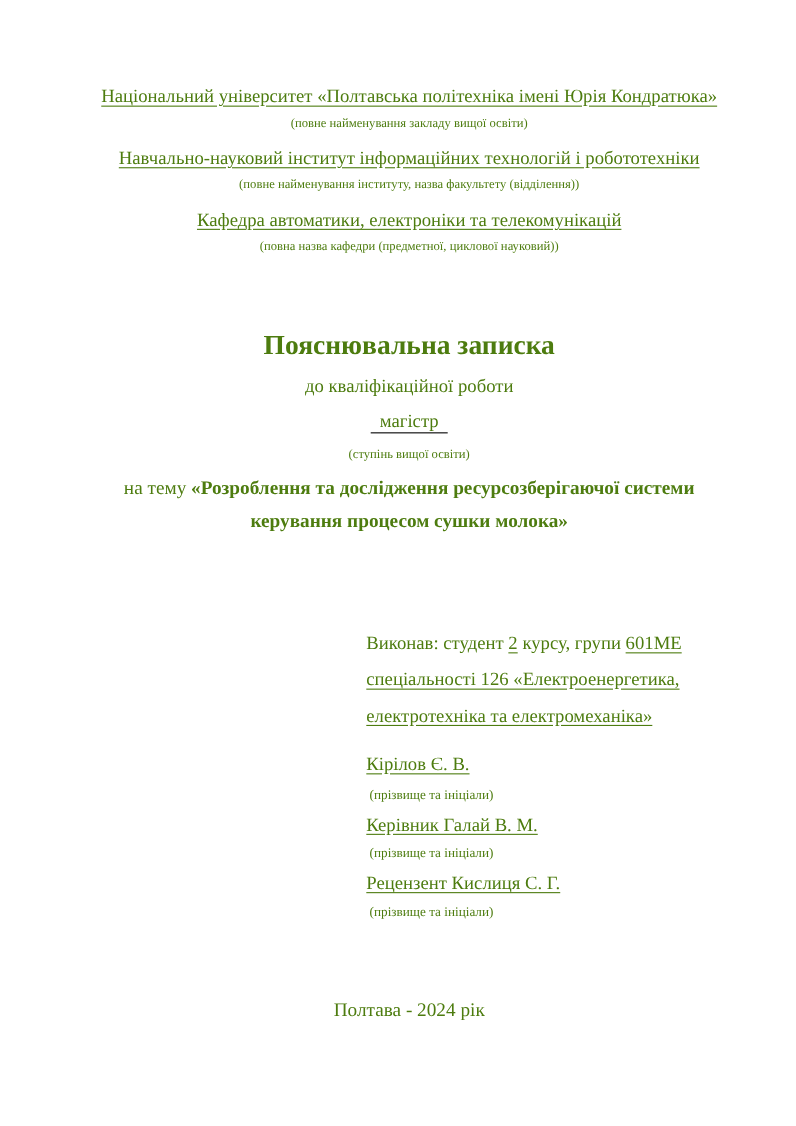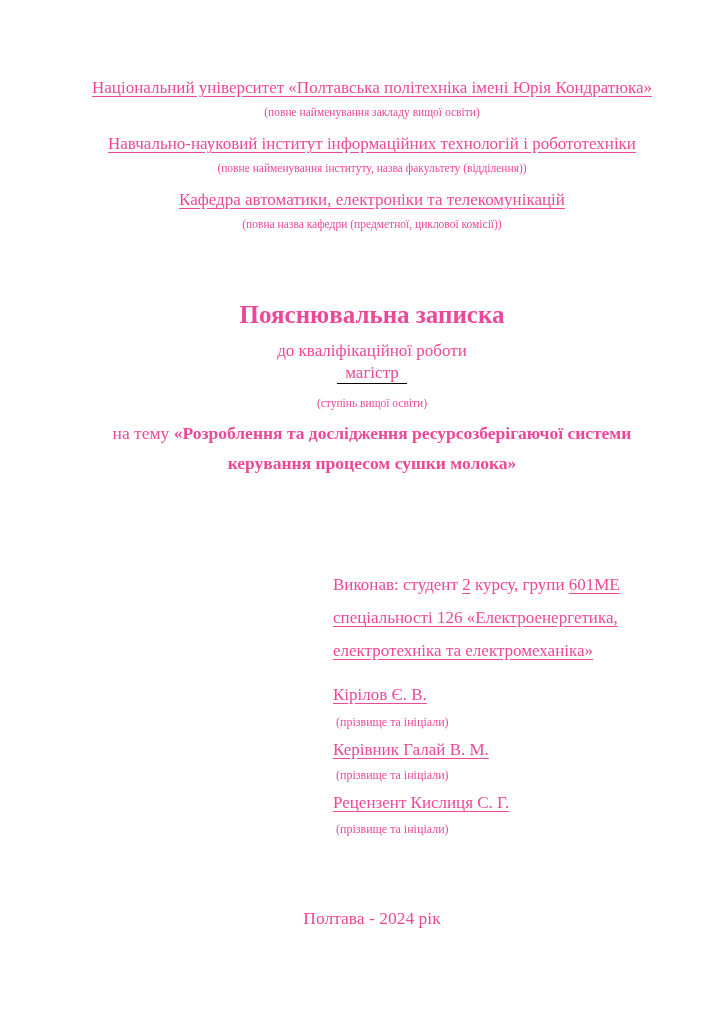--- a/index.html
+++ b/index.html
@@ -5,21 +5,21 @@
   html, body {
     margin: 0;
     padding: 0;
     background: #ffffff;
   }
   .page {
     position: relative;
     width: 724px;
     height: 1024px;
     background: #ffffff;
-    color: #ec4899;
+    color: #4d7c0f;
     font-family: "Liberation Serif", "DejaVu Serif", serif;
     overflow: hidden;
   }
   
   .centered-col {
     position: absolute;
     left: 70px;
     right: 50px;
     text-align: center;
   }
@@ -39,21 +39,21 @@
   .title-block { top: 300px; }
   .doc-title {
     font-size: 25px;
     line-height: 30px;
     font-weight: bold;
     margin: 0 0 11px 0;
   }
   .doc-subtitle {
     font-size: 17px;
     line-height: 20px;
-    margin: 0 0 2px 0;
+    margin: 0 0 12px 0;
   }
   .degree-line {
     font-size: 17px;
     line-height: 20px;
     margin: 0 0 12px 0;
   }
   .degree {
     display: inline-block;
     border-bottom: 1px solid #000;
     padding: 0 8px;
@@ -107,21 +107,21 @@
 <body>
 
 <div class="page">
 
   <div class="centered-col header-block">
     <p class="hdr-line u">Національний університет «Полтавська політехніка імені Юрія Кондратюка»</p>
     <p class="hdr-caption">(повне найменування закладу вищої освіти)</p>
     <p class="hdr-line u">Навчально-науковий інститут інформаційних технологій і робототехніки</p>
     <p class="hdr-caption">(повне найменування інституту, назва факультету (відділення))</p>
     <p class="hdr-line u">Кафедра автоматики, електроніки та телекомунікацій</p>
-    <p class="hdr-caption">(повна назва кафедри (предметної, циклової комісії))</p>
+    <p class="hdr-caption">(повна назва кафедри (предметної, циклової науковий))</p>
   </div>
 
   <div class="centered-col title-block">
     <p class="doc-title">Пояснювальна записка</p>
     <p class="doc-subtitle">до кваліфікаційної роботи</p>
     <p class="degree-line"><span class="degree">магістр</span></p>
     <p class="degree-caption">(ступінь вищої освіти)</p>
     <p class="theme"><span class="theme-prefix">на тему </span><span>«Розроблення та дослідження ресурсозберігаючої системи</span><br><span>керування процесом сушки молока»</span></p>
   </div>
 

